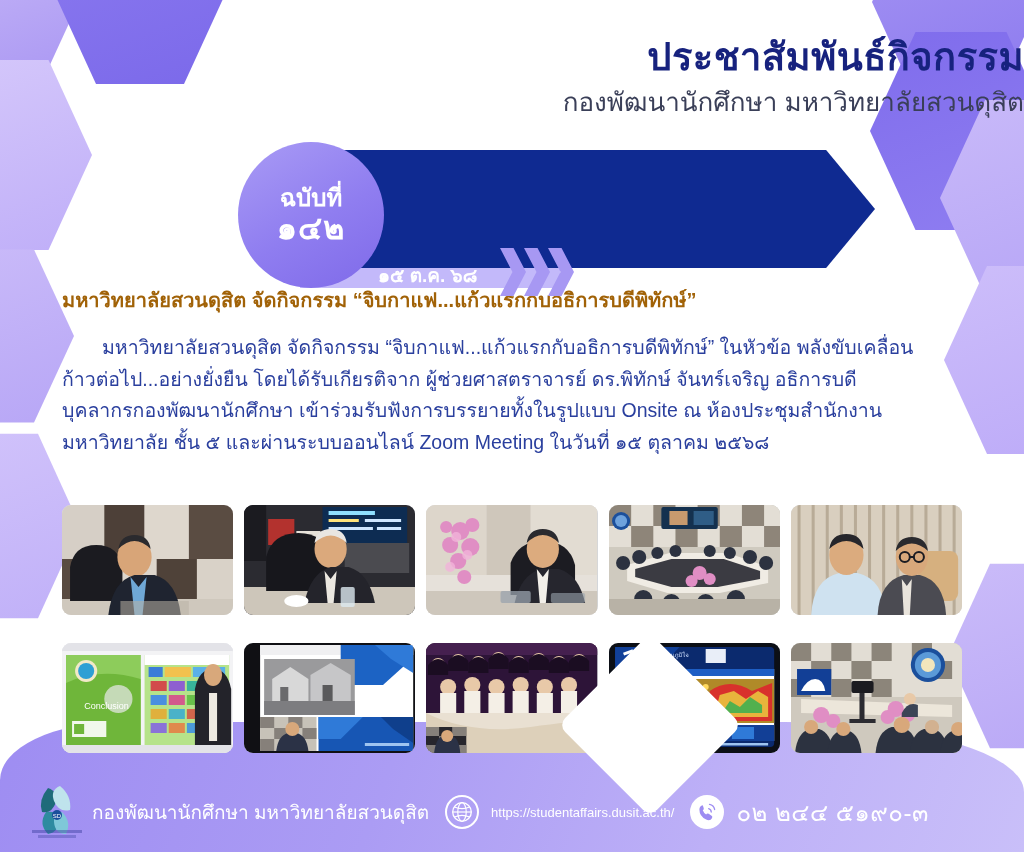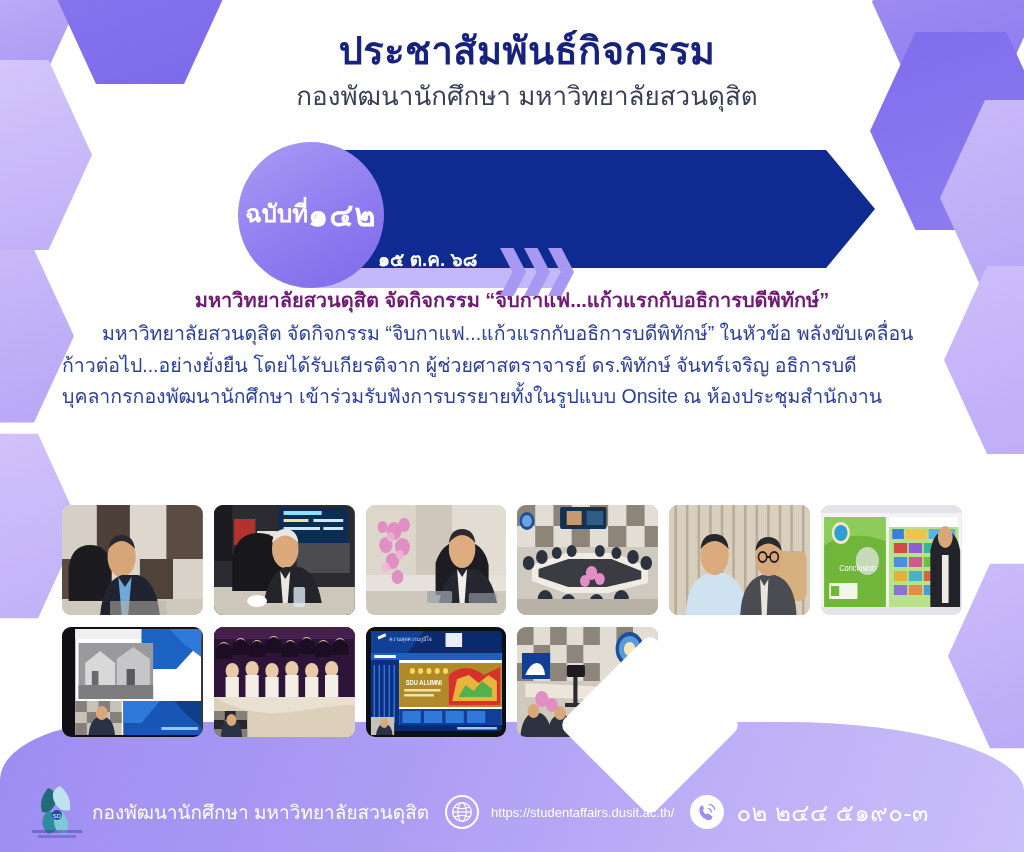--- a/index.html
+++ b/index.html
@@ -22,22 +22,22 @@
   
   .hexwrap { position:absolute; inset:0; pointer-events:none; z-index:0; }
   .hex {
     position:absolute;
     clip-path: polygon(25% 2%, 75% 2%, 100% 50%, 75% 98%, 25% 98%, 0% 50%);
   }
   .hex.r { border-radius:18px; }
 
   
   .header-block {
-    position:absolute; left:0; top:28px; width:1024px;
-    text-align:center; z-index:5;padding-left:30px;
+    position:absolute; left:0; top:34px; width:1024px;
+    text-align:right; z-index:5;padding-left:30px;
   }
   .main-title {
     font-size:38px; font-weight:bold; color:#17227e;
     letter-spacing:.5px; line-height:1.25;
   }
   .sub-title {
     font-size:26px; color:#3a3f58; line-height:1.4; margin-top:2px;
   }
 
   
@@ -54,64 +54,64 @@
     width:420px; height:92px;
     display:flex; align-items:center; justify-content:center;
     font-size:50px; font-weight:bold; color:#ffffff;
     line-height:1;
   }
 
   .issue-circle {
     position:absolute; left:238px; top:0px;
     width:146px; height:146px; border-radius:50%;
     background:linear-gradient(150deg,#a99bf5 0%,#8f7df0 55%,#7f6ae9 100%);
-    display:flex; flex-direction:row; align-items:center; justify-content:center;
+    display:flex; flex-direction:column; align-items:center; justify-content:center;
     color:#ffffff;
   }
   .issue-label { font-size:24px; font-weight:bold; line-height:1; margin-bottom:2px; }
   .issue-number { font-size:32px; font-weight:bold; line-height:1; letter-spacing:1px; }
 
   .date-strip {
     position:absolute; left:300px; top:112px;
     width:260px; height:34px;
     background:#c3b9fa;
   }
   .date-text {
-    position:absolute; left:378px; top:100px;
+    position:absolute; left:378px; top:116px;
     height:34px; display:flex; align-items:center;
     font-size:19px; font-weight:bold; color:#ffffff;
     z-index:2;
   }
   .chev {
     position:absolute; top:106px;
     width:26px; height:48px;
     background:#a798f3;
     clip-path: polygon(0 0, 52% 0, 100% 50%, 52% 100%, 0 100%, 48% 50%);
     z-index:2;
   }
 
   
   .body-zone {
     position:absolute; left:62px; top:286px; width:900px; z-index:5;
   }
   .lead {
-    text-align:center; font-size:20px; font-weight:bold;
-    color:#701a75; line-height:1.45; margin-bottom:3px;
+    font-size:20px; font-weight:bold;
+    color:#a16207; line-height:1.45; margin-bottom:17px;
   }
   .para {
     font-size:19.5px; color:#2a3f9e; line-height:1.62;
     text-align:left;
   }
   .para .ind { display:inline-block; width:40px; }
 
   
   .grid {
     position:absolute; left:62px; top:505px; width:900px; z-index:5;
-    display:grid; grid-template-columns:repeat(6,1fr);
-    grid-template-rows:110px 110px; gap:12px 11px;
+    display:grid; grid-template-columns:repeat(5,1fr);
+    grid-template-rows:110px 110px; gap:28px 11px;
   }
   .ph {
     border-radius:9px; overflow:hidden; position:relative;
     background:#cfd3da;
   }
 
   
   .footer-wave {
     position:absolute; left:0; bottom:0; width:1024px; height:130px; z-index:4;
     background:linear-gradient(110deg,#9e8df2 0%,#ab9cf4 38%,#bdb0f7 70%,#c9bff9 100%);
@@ -194,20 +194,21 @@
     <div class="chev" style="left:524px;"></div>
     <div class="chev" style="left:548px;"></div>
   </div>
 
   <div class="body-zone">
     <div class="lead">มหาวิทยาลัยสวนดุสิต จัดกิจกรรม “จิบกาแฟ...แก้วแรกกับอธิการบดีพิทักษ์”</div>
     <div class="para">
       <div><span class="ind"></span><span>มหาวิทยาลัยสวนดุสิต จัดกิจกรรม “จิบกาแฟ...แก้วแรกกับอธิการบดีพิทักษ์” ในหัวข้อ พลังขับเคลื่อน</span></div>
       <div><span>ก้าวต่อไป...อย่างยั่งยืน โดยได้รับเกียรติจาก ผู้ช่วยศาสตราจารย์ ดร.พิทักษ์ จันทร์เจริญ อธิการบดี</span></div>
       <div><span>บุคลากรกองพัฒนานักศึกษา เข้าร่วมรับฟังการบรรยายทั้งในรูปแบบ Onsite ณ ห้องประชุมสำนักงาน</span></div>
+      <div><span>มหาวิทยาลัย ชั้น ๕ และผ่านระบบออนไลน์ Zoom Meeting ในวันที่ ๑๕ ตุลาคม ๒๕๖๘</span></div>
     </div>
   </div>
 
   <div class="grid">
 
     <div class="ph">
       <svg viewBox="0 0 170 110" preserveAspectRatio="none" style="width:100%;height:100%;display:block">
         <rect width="170" height="110" fill="#e8e4de"></rect>
         <rect x="0" y="0" width="42" height="54" fill="#d6cfc6"></rect>
         <rect x="42" y="0" width="40" height="54" fill="#4d4038"></rect>

